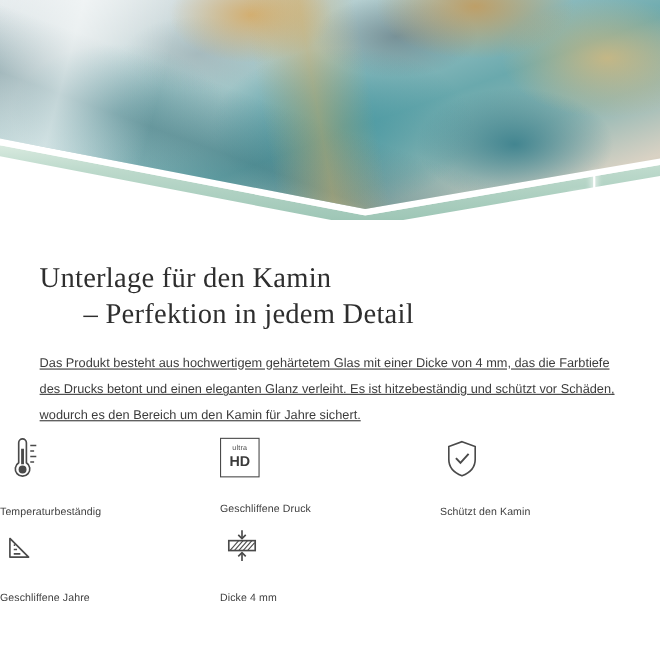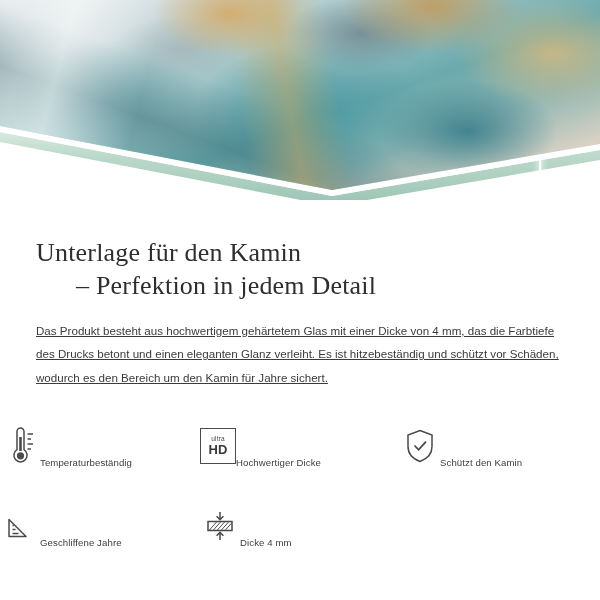--- a/index.html
+++ b/index.html
@@ -142,22 +142,22 @@
     left: 0;
     top: 396px;
     width: 600px;
     display: grid;
     grid-template-columns: repeat(3, 1fr);
     grid-template-rows: 72px 72px;
     row-gap: 8px;
   }
   .feature {
     display: flex;
-    flex-direction: row;
-    align-items: flex-end;
+    flex-direction: column;
+    align-items: flex-start;
     justify-content: flex-start;
   }
   .feature-icon {
     height: 44px;
     display: flex;
     align-items: center;
     justify-content: center;
   }
   .feature-label {
     margin-top: 22px;
@@ -230,21 +230,21 @@
       <div class="feature-label">Temperaturbeständig</div>
     </div>
 
     <div class="feature">
       <div class="feature-icon">
         <div class="ultrahd-box">
           <span class="u-small">ultra</span>
           <span class="u-big">HD</span>
         </div>
       </div>
-      <div class="feature-label">Hochwertiger Dicke</div>
+      <div class="feature-label">Geschliffene Druck</div>
     </div>
 
     <div class="feature">
       <div class="feature-icon">
         <svg class="icon-svg" width="40" height="42" viewBox="0 0 40 42" fill="none" stroke="#4a4a4a" stroke-width="1.5">
           <path d="M20 5.5 32 10v11.5c0 7.5-5.2 12.5-12 15-6.8-2.5-12-7.5-12-15V10z"></path>
           <polyline points="14.5,20.5 18.6,24.8 26,16.6" stroke-width="1.8"></polyline>
         </svg>
       </div>
       <div class="feature-label">Schützt den Kamin</div>

